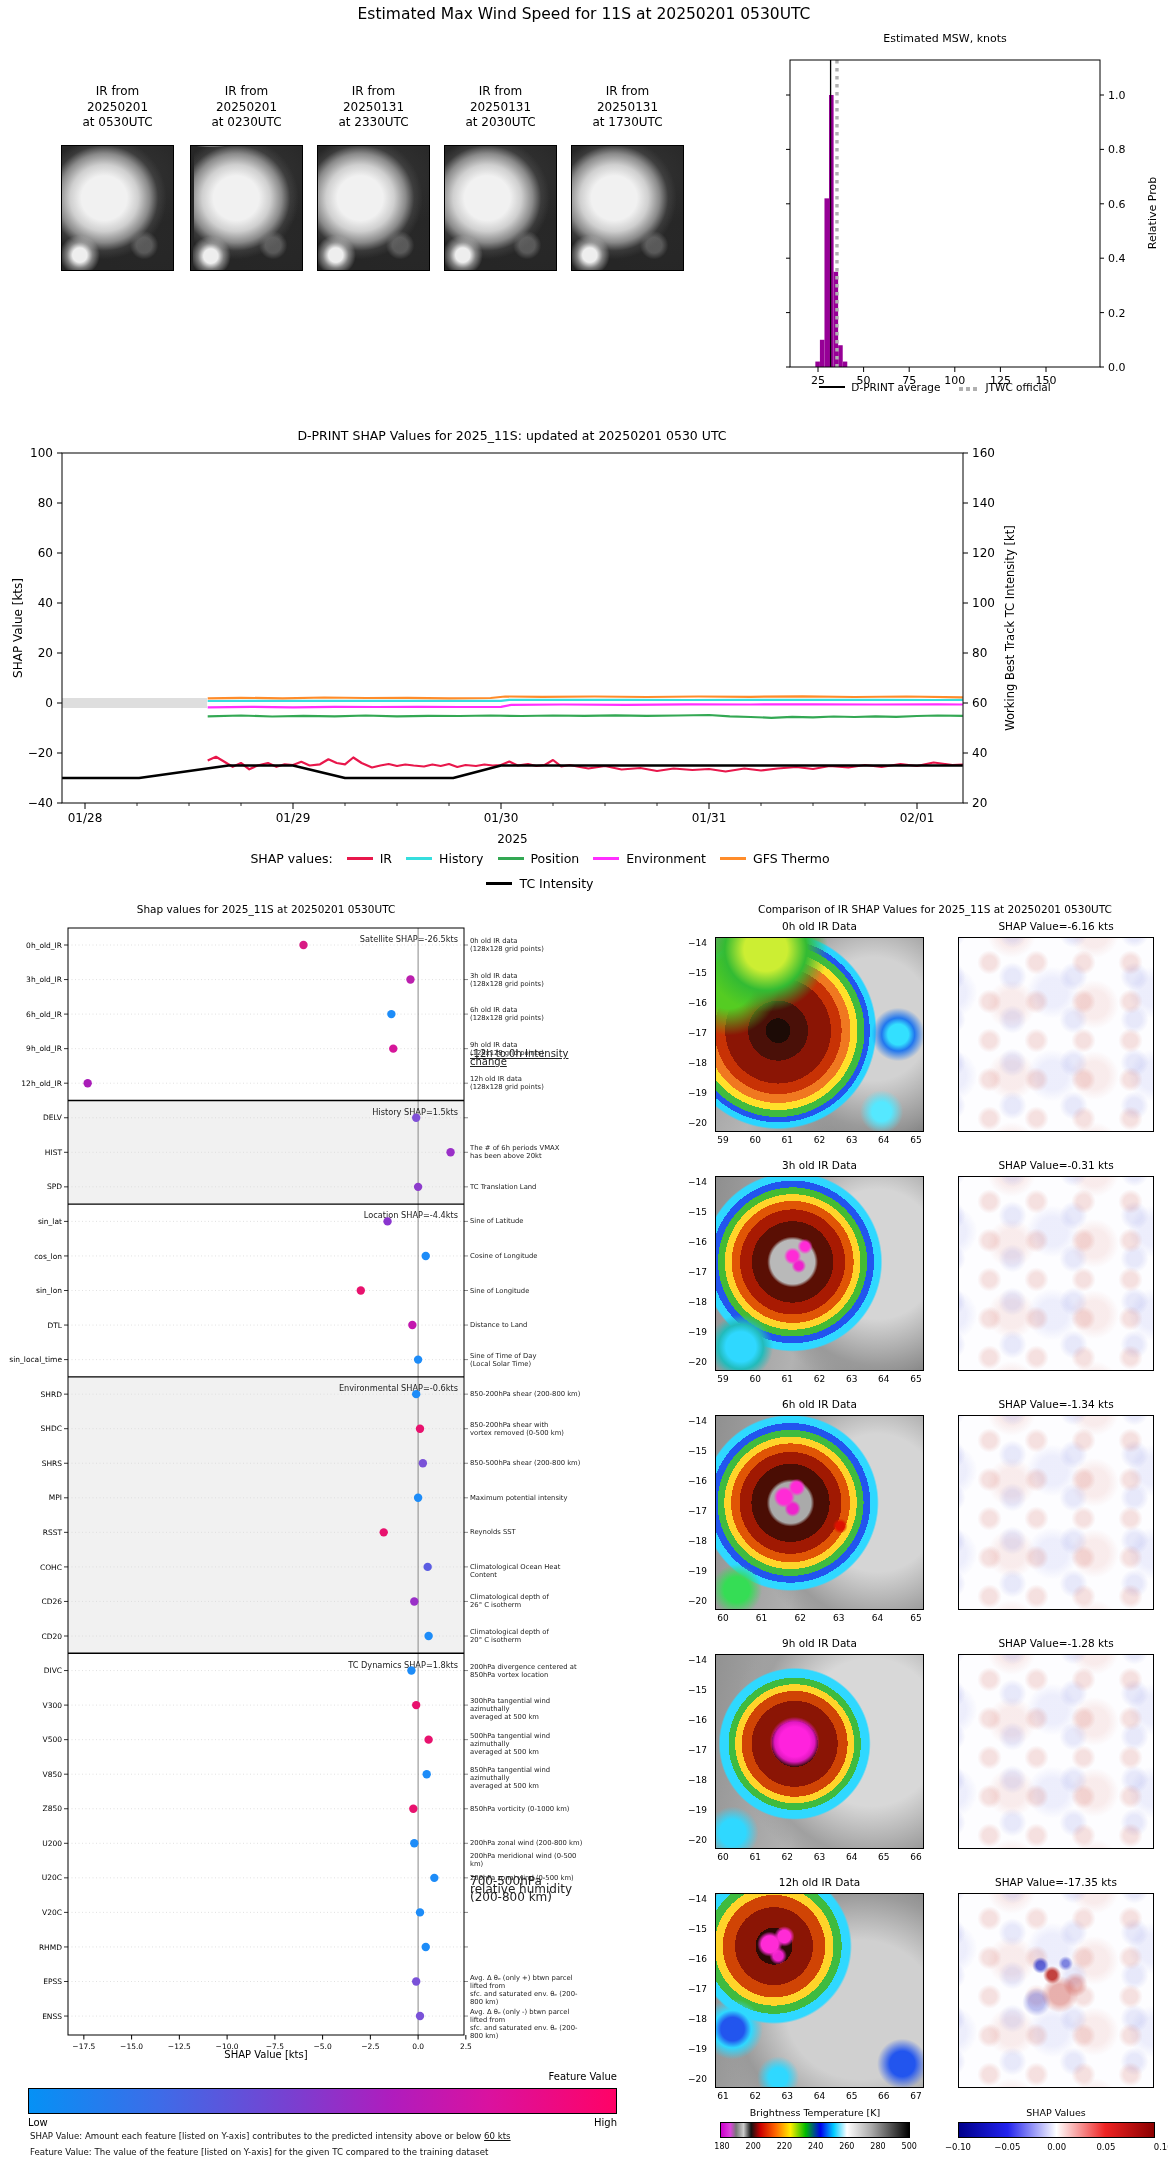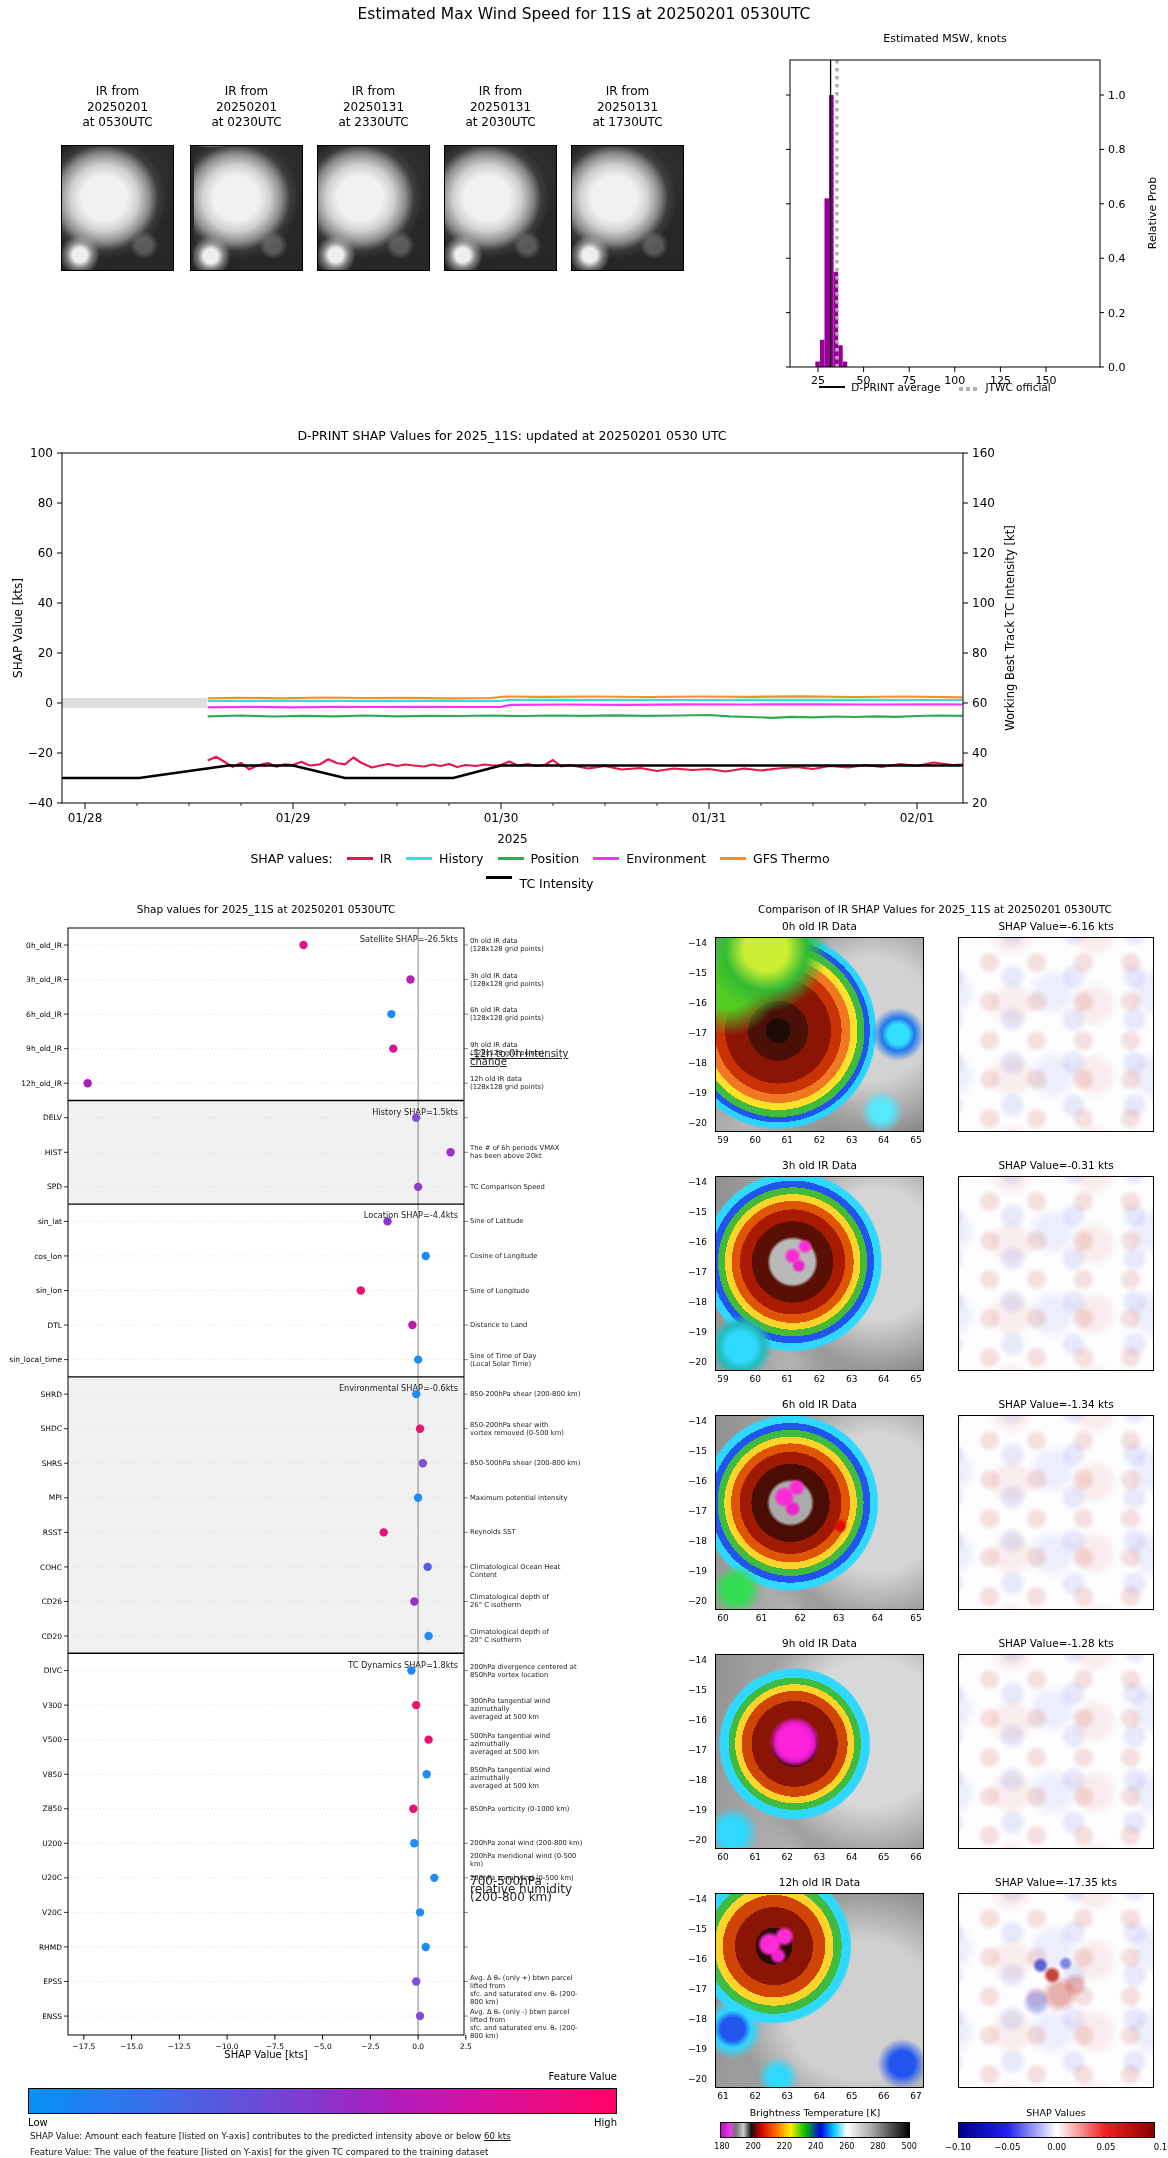--- a/index.html
+++ b/index.html
@@ -157,21 +157,21 @@
       <span style="display: flex; align-items: center; gap: 7px;">
         <span class="sw" style="background: rgb(255, 47, 255);"></span>
         <span>Environment</span>
       </span>
       <span style="display: flex; align-items: center; gap: 7px;">
         <span class="sw" style="background: rgb(255, 140, 42);"></span>
         <span>GFS Thermo</span>
       </span>
     </div>
   <div class="legend-row" id="ts-legend-2" style="left:90px;top:876px;width:900px;">
-      <span style="display: flex; gap: 7px;">
+      <span style="display: flex; align-items: center; gap: 7px;">
         <span class="sw" style="background: rgb(0, 0, 0);"></span>
         <span>TC Intensity</span>
       </span>
     </div>
 
   <div class="abs ctr" style="left:266px;top:903px;font-size:10.5px;">Shap values for 2025_11S at 20250201 0530UTC</div>
   <div class="abs ctr" style="left:266px;top:2049px;font-size:10px;">SHAP Value [kts]</div>
   <div id="dp-desc">
       <div class="abs" style="left:470px;top:937px;width:118px;font-size:6.8px;line-height:8px;color:#222;">
         <div>0h old IR data</div>
@@ -194,21 +194,21 @@
         <div>(128x128 grid points)</div>
       </div>
       <div class="abs" style="left:470px;top:1050px;width:118px;font-size:10px;line-height:8px;color:#222;text-decoration:underline;">
         <div>-12h to 0h Intensity change</div>
       </div>
       <div class="abs" style="left:470px;top:1144.3px;width:118px;font-size:6.8px;line-height:8px;color:#222;">
         <div>The # of 6h periods VMAX</div>
         <div>has been above 20kt</div>
       </div>
       <div class="abs" style="left:470px;top:1182.85px;width:118px;font-size:6.8px;line-height:8px;color:#222;">
-        <div>TC Comparison Speed</div>
+        <div>TC Translation Land</div>
       </div>
       <div class="abs" style="left:470px;top:1217.4px;width:118px;font-size:6.8px;line-height:8px;color:#222;">
         <div>Sine of Latitude</div>
       </div>
       <div class="abs" style="left:470px;top:1251.95px;width:118px;font-size:6.8px;line-height:8px;color:#222;">
         <div>Cosine of Longitude</div>
       </div>
       <div class="abs" style="left:470px;top:1286.5px;width:118px;font-size:6.8px;line-height:8px;color:#222;">
         <div>Sine of Longitude</div>
       </div>

